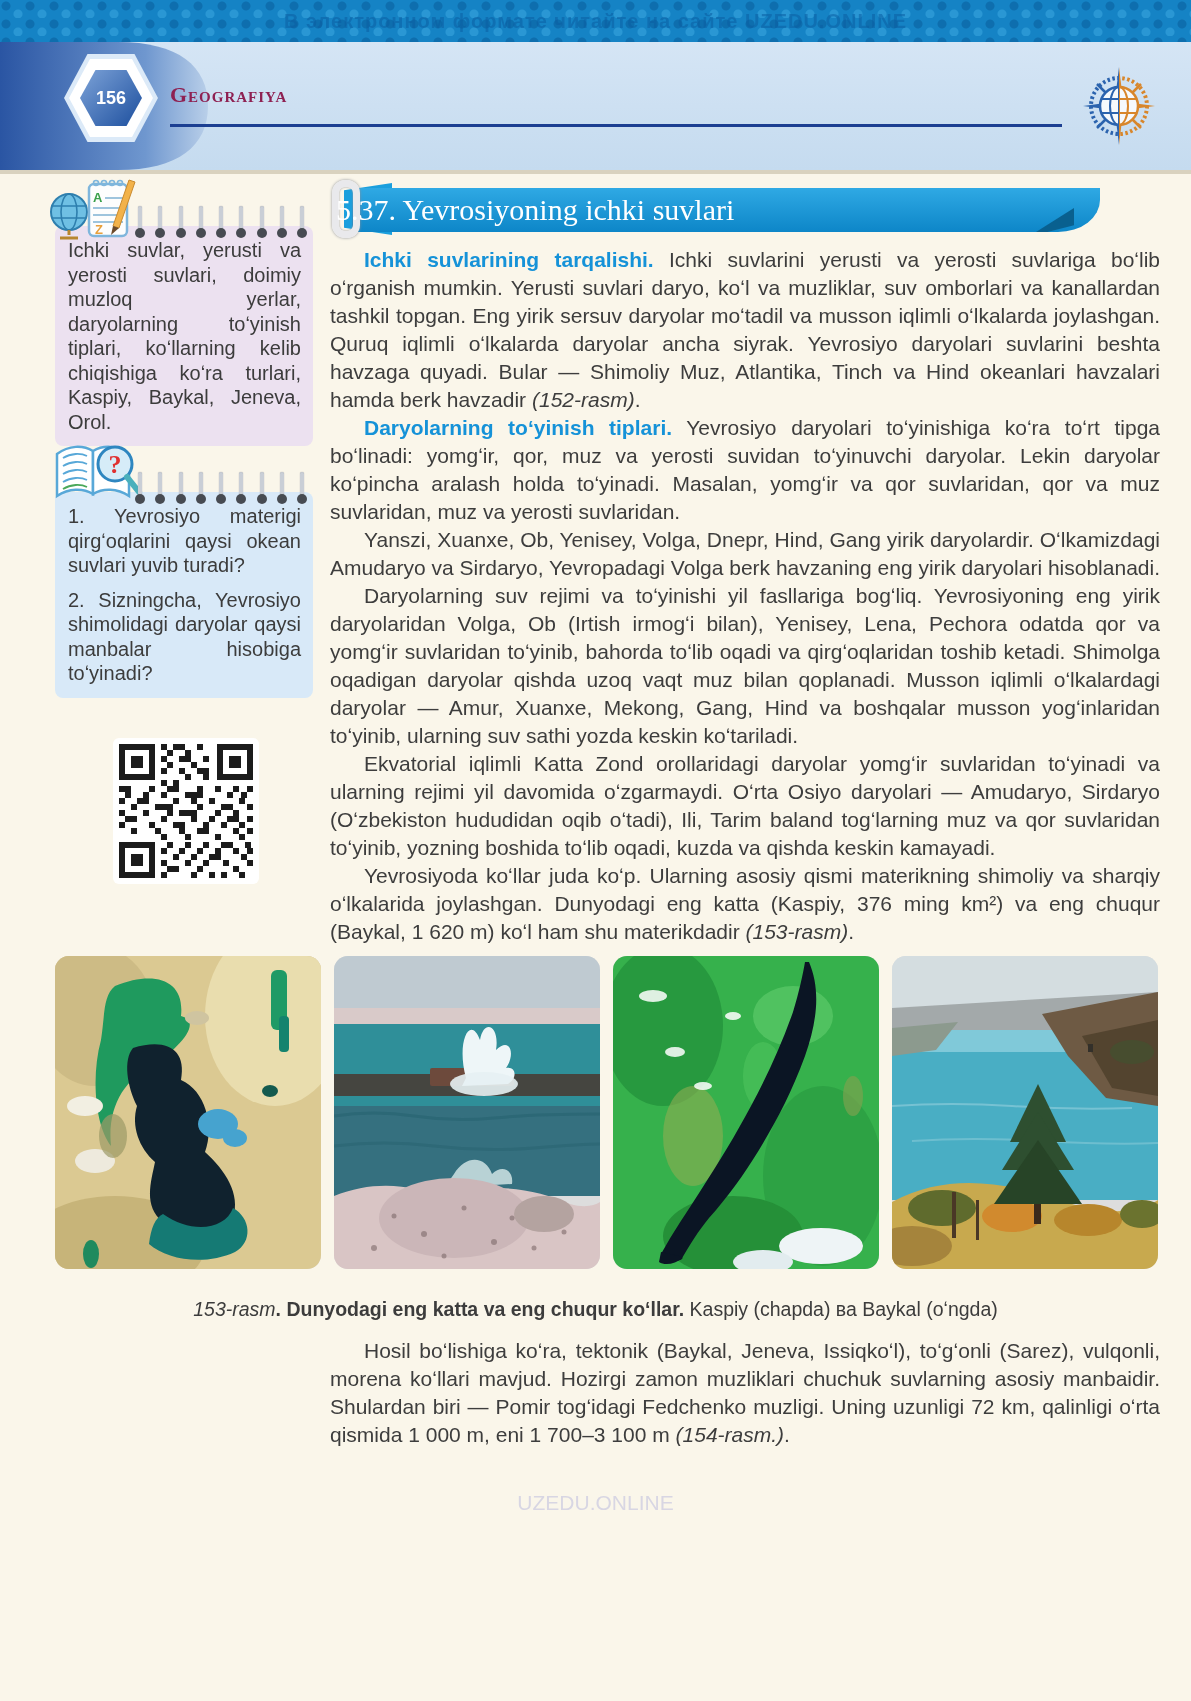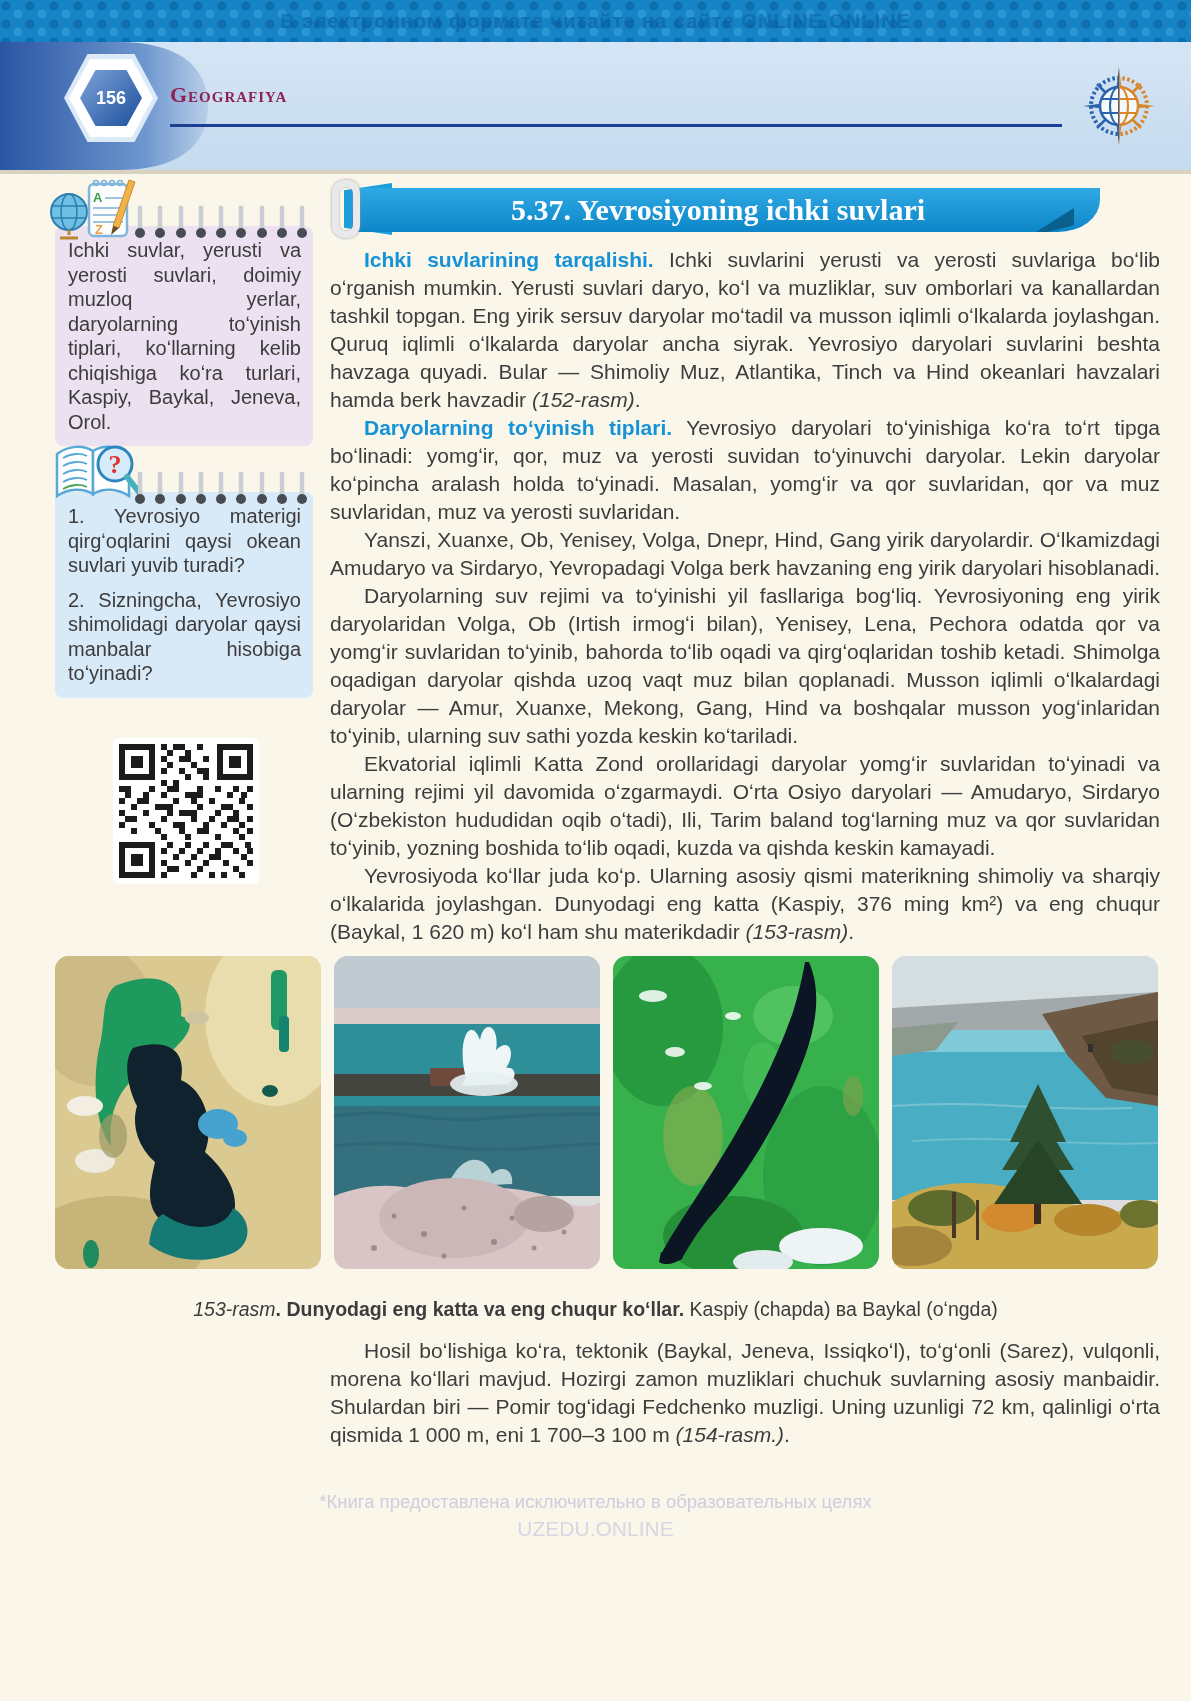--- a/index.html
+++ b/index.html
@@ -50,22 +50,22 @@
   .ring::before{content:"";position:absolute;top:0;left:3px;width:4px;height:23px;background:#c9ced6;border-radius:2px;box-shadow:0 0 1px #8a8f99}
   .ring::after{content:"";position:absolute;bottom:0;left:0;width:10px;height:10px;border-radius:50%;background:#474b52}
   .qr{display:block;margin:40px 0 0 58px}
   
   .ribbon{position:relative;margin:12px 0 14px 6px;height:46px;width:764px}
   .ribbon .band{position:absolute;left:16px;top:2px;right:0;bottom:0;background:linear-gradient(180deg,#2fa9e4,#0d86c8);border-bottom-right-radius:42px 32px}
   .ribbon .flap{position:absolute;left:8px;top:-3px;width:48px;height:52px;background:#1b9fdd;clip-path:polygon(0 14%,100% 0,100% 100%,0 86%)}
   .ribbon .loop{position:absolute;left:-4px;top:-6px;width:14px;height:44px;border:7px solid #e9e9ec;border-radius:13px;box-shadow:0 0 3px #8b8f98,inset 0 0 2px #8b8f98;background:rgba(0,0,0,0)}
   .ribbon .fold{position:absolute;right:26px;bottom:0;width:38px;height:24px;background:#09608f;clip-path:polygon(0 100%,100% 0,100% 72%,30% 100%)}
   .ribbon h1{
-    position:relative;z-index:2;margin:0;line-height:48px;text-align:center;
-    font-family:"Liberation Serif","DejaVu Serif",serif;font-size:30px;font-weight:bold;color:#fff;
+    position:relative;z-index:2;margin:0;line-height:48px;text-align:left;
+    font-family:"Liberation Serif","DejaVu Serif",serif;font-size:30px;font-weight:normal;color:#fff;
   }
   
   .para{margin:0;font-size:21px;line-height:28px;text-align:justify;text-indent:34px;color:#3d3d3d}
   .lead{color:#1592d8;font-weight:bold}
   .para i,.cap i{font-style:italic}
   
   .figure-row{display:flex;gap:13px;margin:10px 31px 0 55px}
   .photo{width:266px;height:313px;border-radius:14px;overflow:hidden;flex:none;background:#ddd}
   .photo svg{display:block}
   .cap{text-align:center;font-size:19.5px;margin-top:29px;color:#3c3c3c}
@@ -74,21 +74,21 @@
   footer{margin-top:42px;text-align:center}
   footer .l1{font-size:18.5px;color:#cfcdde}
   footer .l2{font-size:21px;color:#d8d6e3;margin-top:4px}
 </style>
 </head>
 <body>
 
 <div>
 
   <div class="topband">
-    <span>В электронном формате читайте на сайте ONLINE.ONLINE</span>
+    <span>В электронном формате читайте на сайте UZEDU.ONLINE</span>
   </div>
 
   <header>
     <svg class="wedge" width="230" height="128" viewBox="0 0 230 128">
       <defs>
         <linearGradient id="wg" x1="0" y1="0" x2="1" y2="0">
           <stop offset="0" stop-color="#2a55a3"></stop>
             <stop offset="0.7" stop-color="#6f97cf"></stop>
             <stop offset="1" stop-color="#b9cfe9"></stop>
         </linearGradient>
@@ -343,17 +343,16 @@
     </div>
   </div>
 
   <div class="cap"><i>153-rasm</i><b>. Dunyodagi eng katta va eng chuqur koʻllar. </b><span>Kaspiy (chapda) ва Baykal (oʻngda)</span></div>
 
   <div class="after">
     <p class="para"><span>Hosil boʻlishiga koʻra, tektonik (Baykal, Jeneva, Issiqkoʻl), toʻgʻonli (Sarez), vulqonli, morena koʻllari mavjud. Hozirgi zamon muzliklari chuchuk suvlarning asosiy manbaidir. Shulardan biri — Pomir togʻidagi Fedchenko muzligi. Uning uzunligi 72 km, qalinligi oʻrta qismida 1 000 m, eni 1 700–3 100 m </span><i>(154-rasm.)</i><span>.</span></p>
   </div>
 
   <footer>
-    <div class="l1">*Книга предоставлена исключительно в образовательных целях</div>
     <div class="l2">UZEDU.ONLINE</div>
   </footer>
 
 </div>
 
 </body></html>

